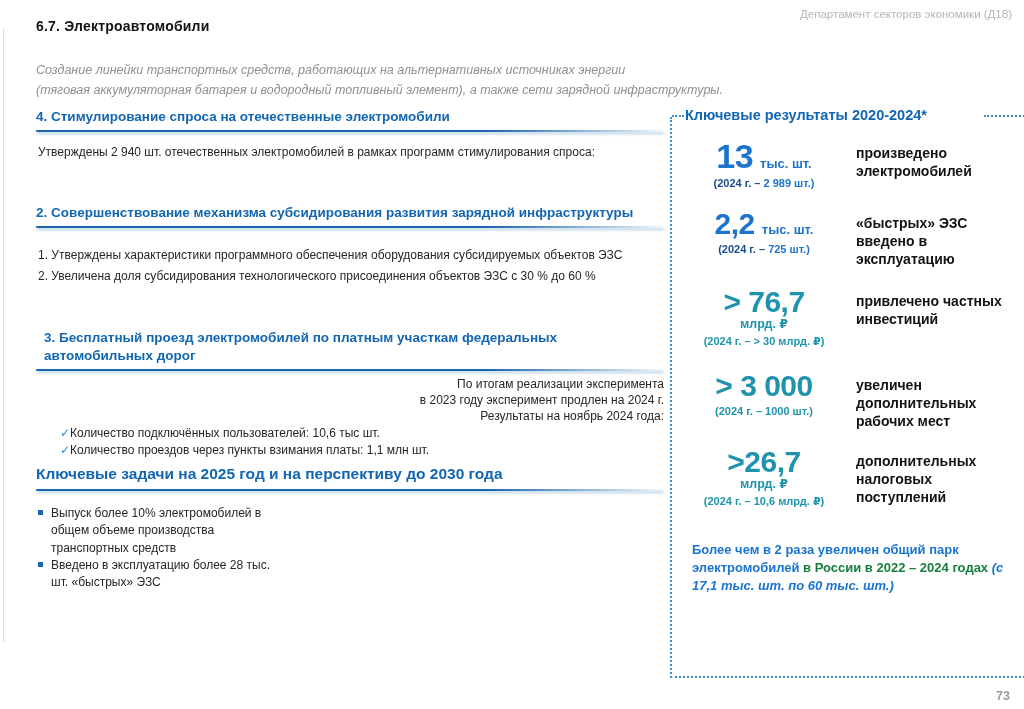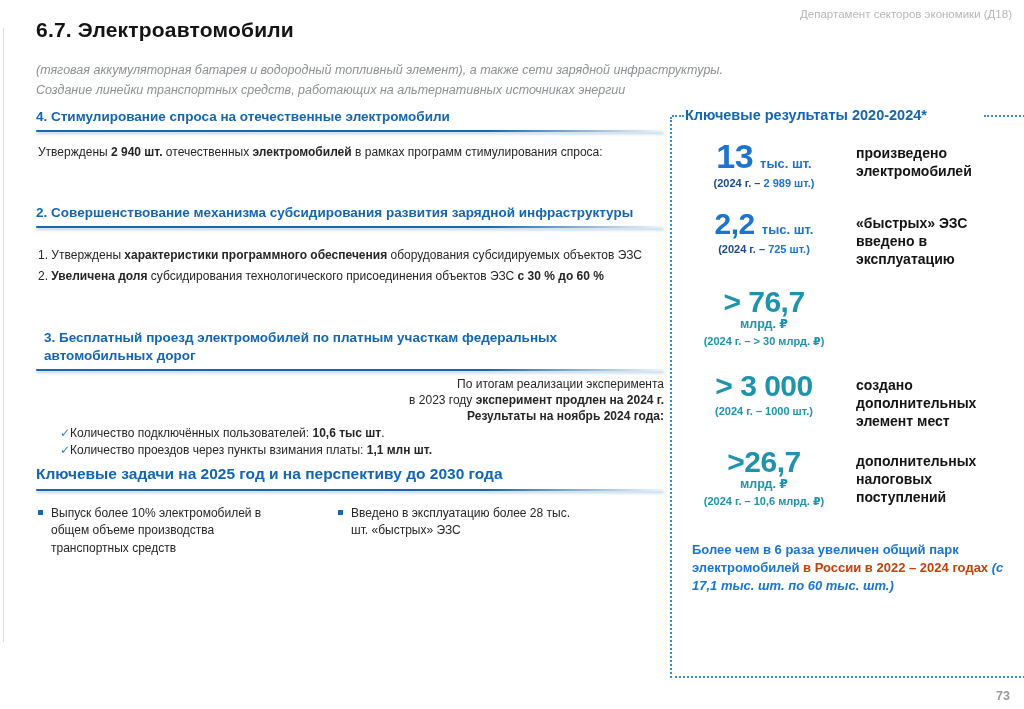--- a/index.html
+++ b/index.html
@@ -4,41 +4,41 @@
 <style>
   html,body{margin:0;padding:0;}
   body{
     width:1024px;height:709px;position:relative;background:#ffffff;
     font-family:"Liberation Sans","DejaVu Sans",sans-serif;color:#222;
     overflow:hidden;
   }
   .edge-line{position:absolute;left:3px;top:28px;width:1px;height:614px;background:#dcdcdc;}
 
   .dept{position:absolute;top:8px;right:12px;font-size:11.5px;color:#b6b6b6;}
-  .page-title{position:absolute;left:36px;top:18px;margin:0;font-size:21px;font-weight:bold;color:#141414;letter-spacing:.2px;}
+  .page-title{position:absolute;left:36px;top:18px;margin:0;font-size:14px;font-weight:bold;color:#141414;letter-spacing:.2px;}
   .subtitle{position:absolute;left:36px;top:60px;font-size:12.5px;font-style:italic;color:#8d9094;line-height:1.6;}
 
   .left-col{position:absolute;left:36px;top:108px;width:628px;}
   .sec{position:absolute;left:0;right:0;}
   .sec1{top:0;} .sec2{top:96px;} .sec3{top:221px;} .tasks{top:356px;}
 
   .sec-heading{color:#1266b2;font-weight:bold;font-size:13.5px;line-height:1.35;margin:0;}
   .sec-underline{height:2px;margin-top:4px;border-radius:1px;
     background:linear-gradient(to right,#1b66ad 72%,rgba(27,102,173,.06) 100%);
     box-shadow:0 2px 3px rgba(27,102,173,.35);}
   .body-text{font-size:12px;color:#262626;margin:13px 0 0 2px;line-height:1.3;}
   .sec2 .body-text{margin-top:20px;}
   .sec2 .body-text div{margin-bottom:5px;}
   .s3-body{font-size:12px;color:#262626;margin:6px 0 0 0;line-height:1.24;text-align:right;}
   .s3-body .b-line{margin-bottom:1px;}
   .check-row{display:flex;margin-top:2px;}
   .checkmark{color:#2f80c8;font-weight:bold;width:34px;flex:none;font-size:12px;}
   .s3-heading{width:570px;margin-left:8px;}
   .tasks-heading{font-size:15.5px;}
-  .task-grid{display:flex;margin-top:14px;}
+  .task-grid{display:flex;margin-top:14px;flex-direction:column;}
   .task-item{display:flex;font-size:12px;line-height:1.45;color:#262626;}
   .task-item.first{width:300px;flex:none;}
   .task-item .txt{width:235px;}
   .bullet-sq{width:5px;height:5px;background:#1b66ad;flex:none;margin:5px 8px 0 2px;}
 
   
   .panel{position:absolute;left:670px;top:117px;width:353px;height:559px;
     border-left:2px dotted #3a8ed0;border-bottom:2px dotted #3a8ed0;}
   .panel-top-left{position:absolute;left:0;top:-2px;width:12px;border-top:2px dotted #3a8ed0;}
   .panel-top-right{position:absolute;left:312px;right:0;top:-2px;border-top:2px dotted #3a8ed0;}
@@ -55,36 +55,36 @@
   .m-paren{font-size:11px;font-weight:bold;margin-top:4px;white-space:nowrap;}
   .c-blue .m-value,.c-blue .m-unit,.c-blue .m-unit-below{color:#1c74cf;}
   .c-blue .pp{color:#1a4c8c;} .c-blue .pv{color:#1c74cf;}
   .c-teal .m-value,.c-teal .m-unit,.c-teal .m-unit-below{color:#1f93ad;}
   .c-teal .pp{color:#1f93ad;} .c-teal .pv{color:#1f93ad;}
   .m-label{margin-left:12px;padding-top:5px;font-size:14px;font-weight:bold;color:#141414;line-height:1.3;width:168px;}
   .row5 .m-label{width:162px;}
 
   .panel-note{position:absolute;left:20px;top:424px;width:314px;font-size:13px;font-weight:bold;line-height:1.38;}
   .n-blue{color:#1b75d0;}
-  .n-dark{color:#c2410c;}
+  .n-dark{color:#15803d;}
   .n-blue-italic{color:#1b75d0;font-style:italic;}
 
   .page-num{position:absolute;right:14px;bottom:6px;font-size:12.5px;font-weight:bold;color:#9b9b9b;}
-  b{font-weight:bold;}
+  b{font-weight:normal;}
 </style>
 </head>
 <body>
 
 <div class="edge-line"></div>
 
 <div class="dept">Департамент секторов экономики (Д18)</div>
 <h1 class="page-title">6.7. Электроавтомобили</h1>
 <div class="subtitle">
+  <div>Создание линейки транспортных средств, работающих на альтернативных источниках энергии</div>
   <div>(тяговая аккумуляторная батарея и водородный топливный элемент), а также сети зарядной инфраструктуры.</div>
-  <div>Создание линейки транспортных средств, работающих на альтернативных источниках энергии</div>
 </div>
 
 <div class="left-col">
 
   <div class="sec sec1">
     <div class="sec-heading">4. Стимулирование спроса на отечественные электромобили</div>
     <div class="sec-underline"></div>
     <p class="body-text"><span>Утверждены </span><b>2 940 шт.</b><span> отечественных </span><b>электромобилей</b><span> в рамках программ стимулирования спроса:</span></p>
   </div>
 
@@ -152,35 +152,36 @@
     </div>
     <div class="m-label">«быстрых» ЭЗС введено в эксплуатацию</div>
   </div>
 
   <div class="metric row3 c-teal">
     <div class="m-num">
       <div class="m-line"><span class="m-value">&gt; 76,7</span></div>
       <div class="m-unit-below">млрд. ₽</div>
       <div class="m-paren"><span class="pp">(2024 г. – </span><span class="pv">&gt; 30 млрд. ₽)</span></div>
     </div>
+    <div class="m-label">привлечено частных инвестиций</div>
   </div>
 
   <div class="metric row4 c-teal">
     <div class="m-num">
       <div class="m-line"><span class="m-value">&gt; 3 000</span></div>
       <div class="m-paren"><span class="pp">(2024 г. – </span><span class="pv">1000 шт.)</span></div>
     </div>
-    <div class="m-label">создано дополнительных элемент мест</div>
+    <div class="m-label">увеличен дополнительных рабочих мест</div>
   </div>
 
   <div class="metric row5 c-teal">
     <div class="m-num">
       <div class="m-line"><span class="m-value">&gt;26,7</span></div>
       <div class="m-unit-below">млрд. ₽</div>
       <div class="m-paren"><span class="pp">(2024 г. – </span><span class="pv">10,6 млрд. ₽)</span></div>
     </div>
     <div class="m-label">дополнительных налоговых поступлений</div>
   </div>
 
-  <div class="panel-note"><span class="n-blue">Более чем в 6 раза  увеличен общий парк электромобилей </span><span class="n-dark">в России в 2022 – 2024 годах </span><span class="n-blue-italic">(с 17,1 тыс. шт. по 60 тыс. шт.)</span></div>
+  <div class="panel-note"><span class="n-blue">Более чем в 2 раза  увеличен общий парк электромобилей </span><span class="n-dark">в России в 2022 – 2024 годах </span><span class="n-blue-italic">(с 17,1 тыс. шт. по 60 тыс. шт.)</span></div>
 </div>
 
 <div class="page-num">73</div>
 
 </body></html>

